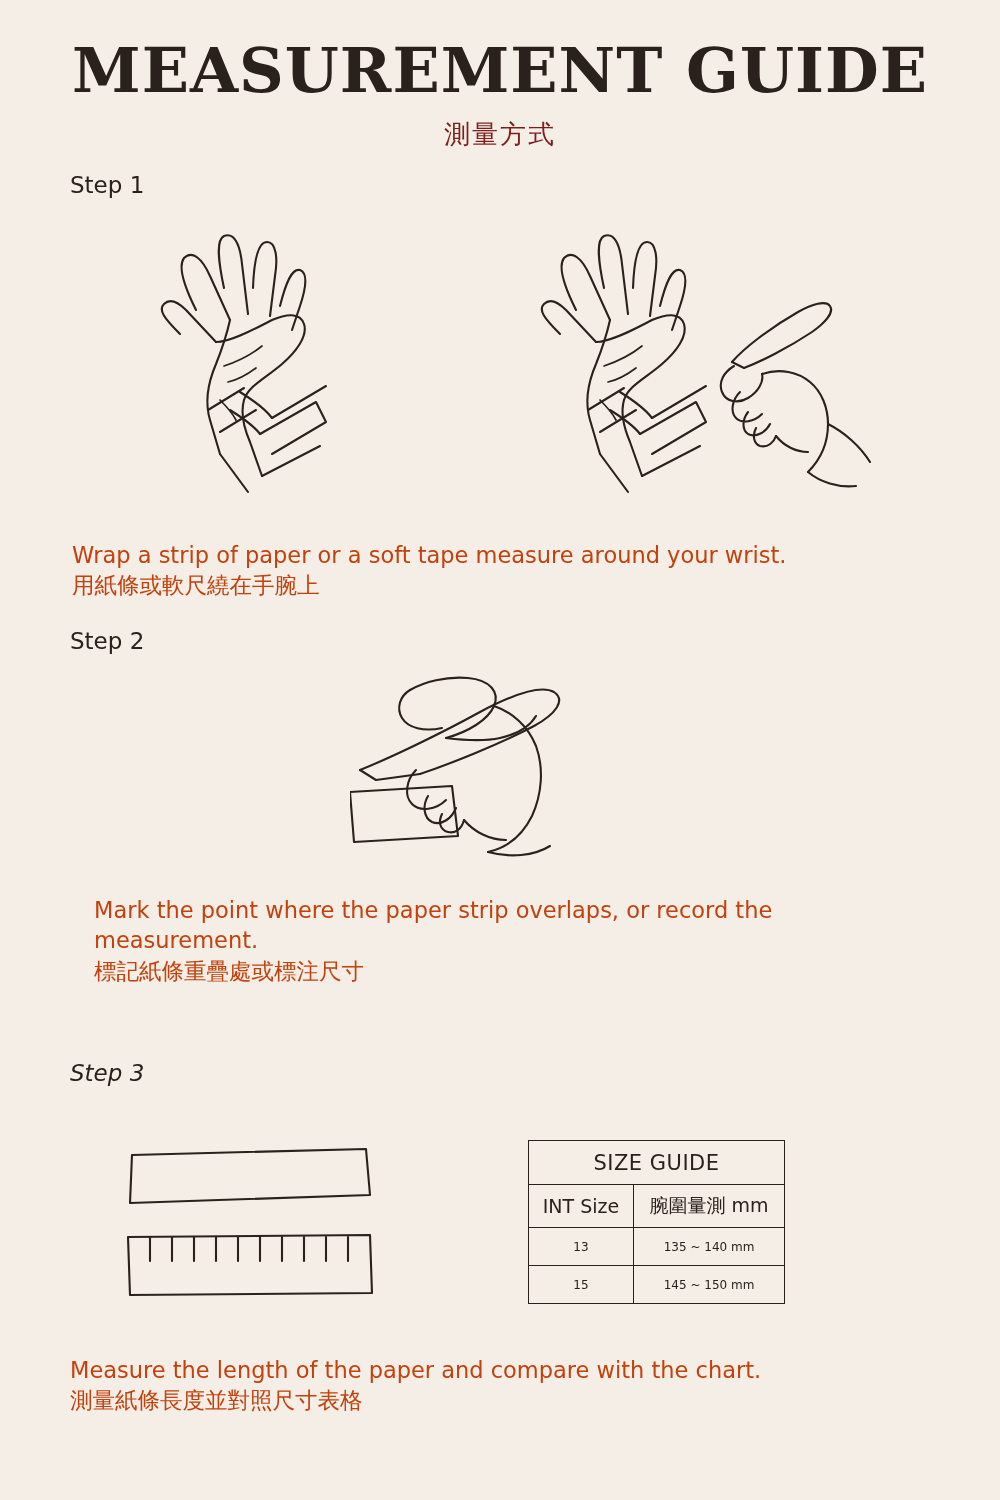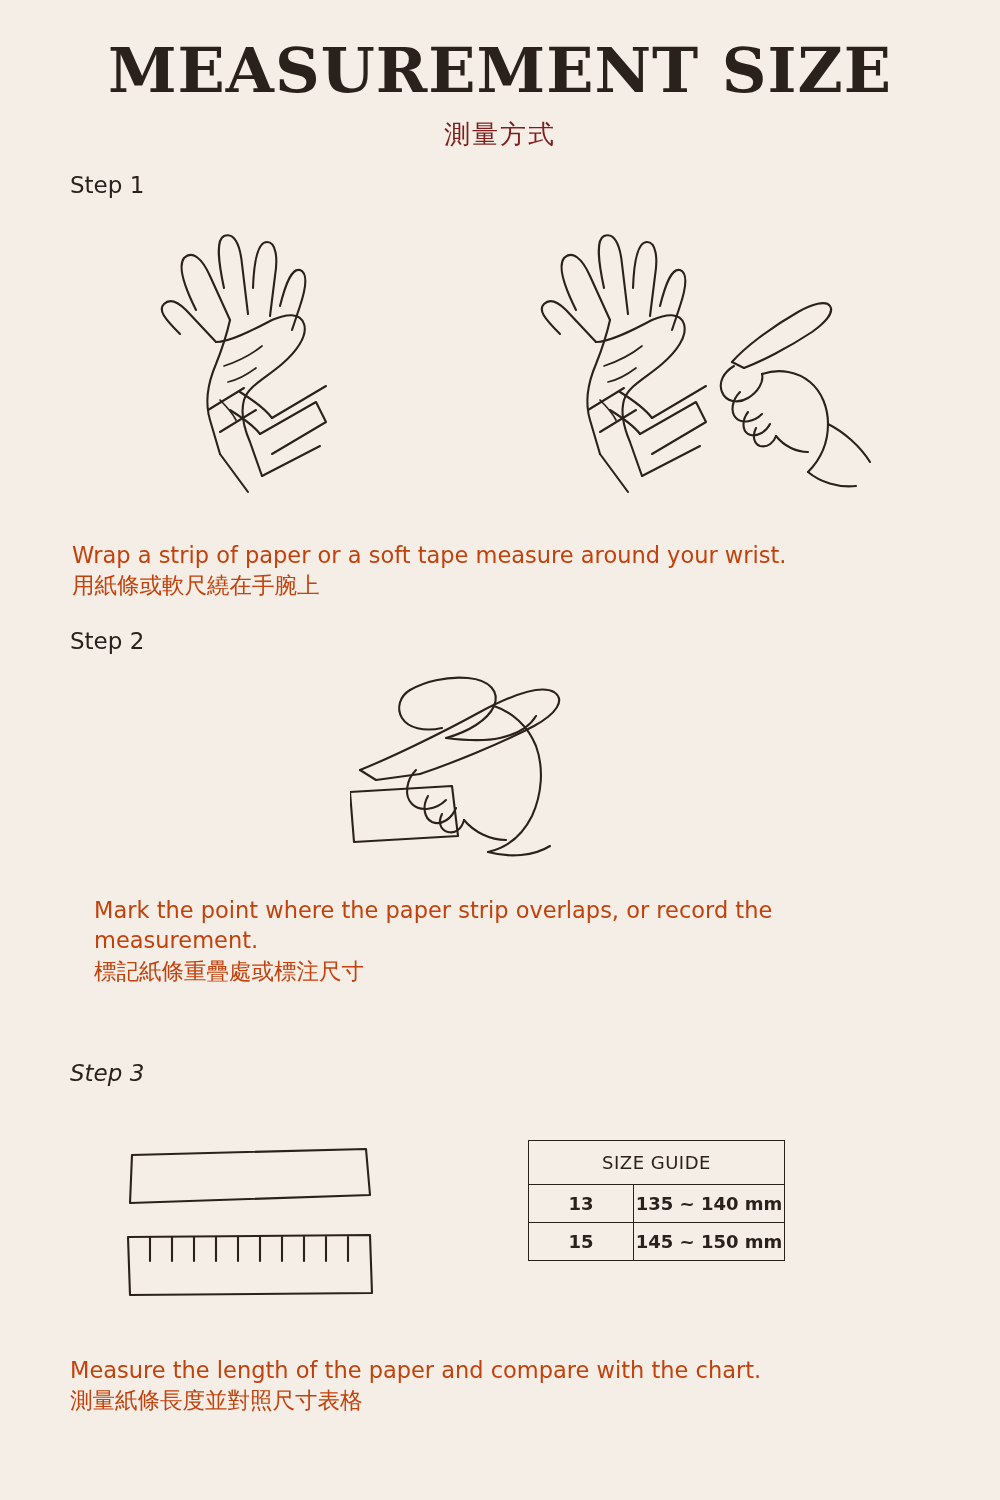--- a/index.html
+++ b/index.html
@@ -79,32 +79,31 @@
     color: #2b211c;
   }
   table.size-table td, table.size-table th {
     border: 1.6px solid #2b211c;
     padding: 0;
     font-weight: normal;
     text-align: center;
     vertical-align: middle;
   }
   table.size-table .head-cell {
-    font-size: 18px;
+    font-size: 21px;
     height: 43px;
     letter-spacing: 0.5px;
   }
   table.size-table .col-head {
     height: 42px;
     font-size: 19px;
   }
   table.size-table .body-cell {
     height: 37px;
-    font-size: 18px;
-    font-weight: bold;
+    font-size: 12px;
   }
   .col-int { width: 104px; }
   .col-mm { width: 150px; }
   svg { display: block; }
   .ln {
     fill: none;
     stroke: #2b211c;
     stroke-width: 2.1;
     stroke-linecap: round;
     stroke-linejoin: round;
@@ -115,21 +114,21 @@
     stroke-width: 1.7;
     stroke-linecap: round;
     stroke-linejoin: round;
   }
 </style>
 </head>
 <body>
 
 <div class="page">
 
-  <h1 class="title">MEASUREMENT SIZE</h1>
+  <h1 class="title">MEASUREMENT GUIDE</h1>
   <div class="subtitle">測量方式</div>
 
   <div class="step-label" id="step1-label">Step 1</div>
 
   <div class="figure" id="step1-figure">
     <svg width="790" height="300" viewBox="0 0 790 300">
 
       <g class="ln">
 
         <path d="M60 120 C44 104 38 96 44 90 C50 84 58 88 66 96 L96 128"></path>
@@ -266,20 +265,24 @@
     </svg>
   </div>
 
   <div class="size-table-wrap">
     <table class="size-table">
       <tbody>
           <tr>
         <td class="head-cell" colspan="2">SIZE GUIDE</td>
       </tr>
       <tr>
+        <td class="col-head col-int">INT Size</td>
+        <td class="col-head col-mm">腕圍量測 mm</td>
+      </tr>
+      <tr>
         <td class="body-cell col-int">13</td>
         <td class="body-cell col-mm">135 ~ 140 mm</td>
       </tr>
       <tr>
         <td class="body-cell col-int">15</td>
         <td class="body-cell col-mm">145 ~ 150 mm</td>
       </tr>
     </tbody>
       </table>
   </div>

